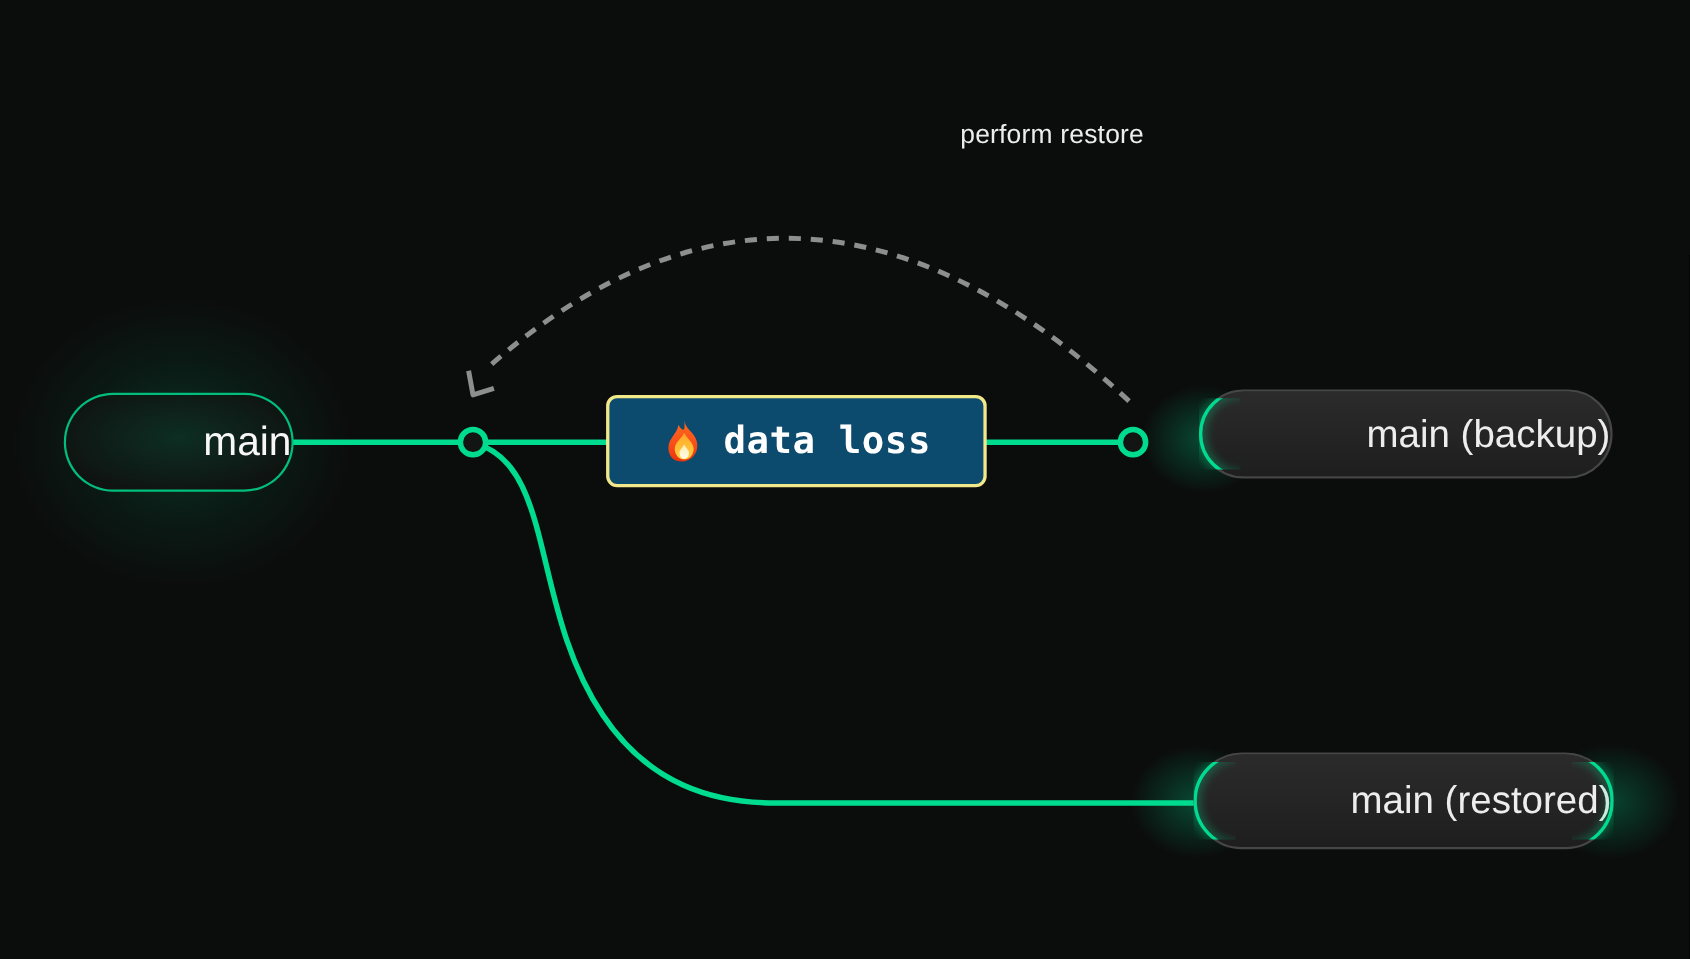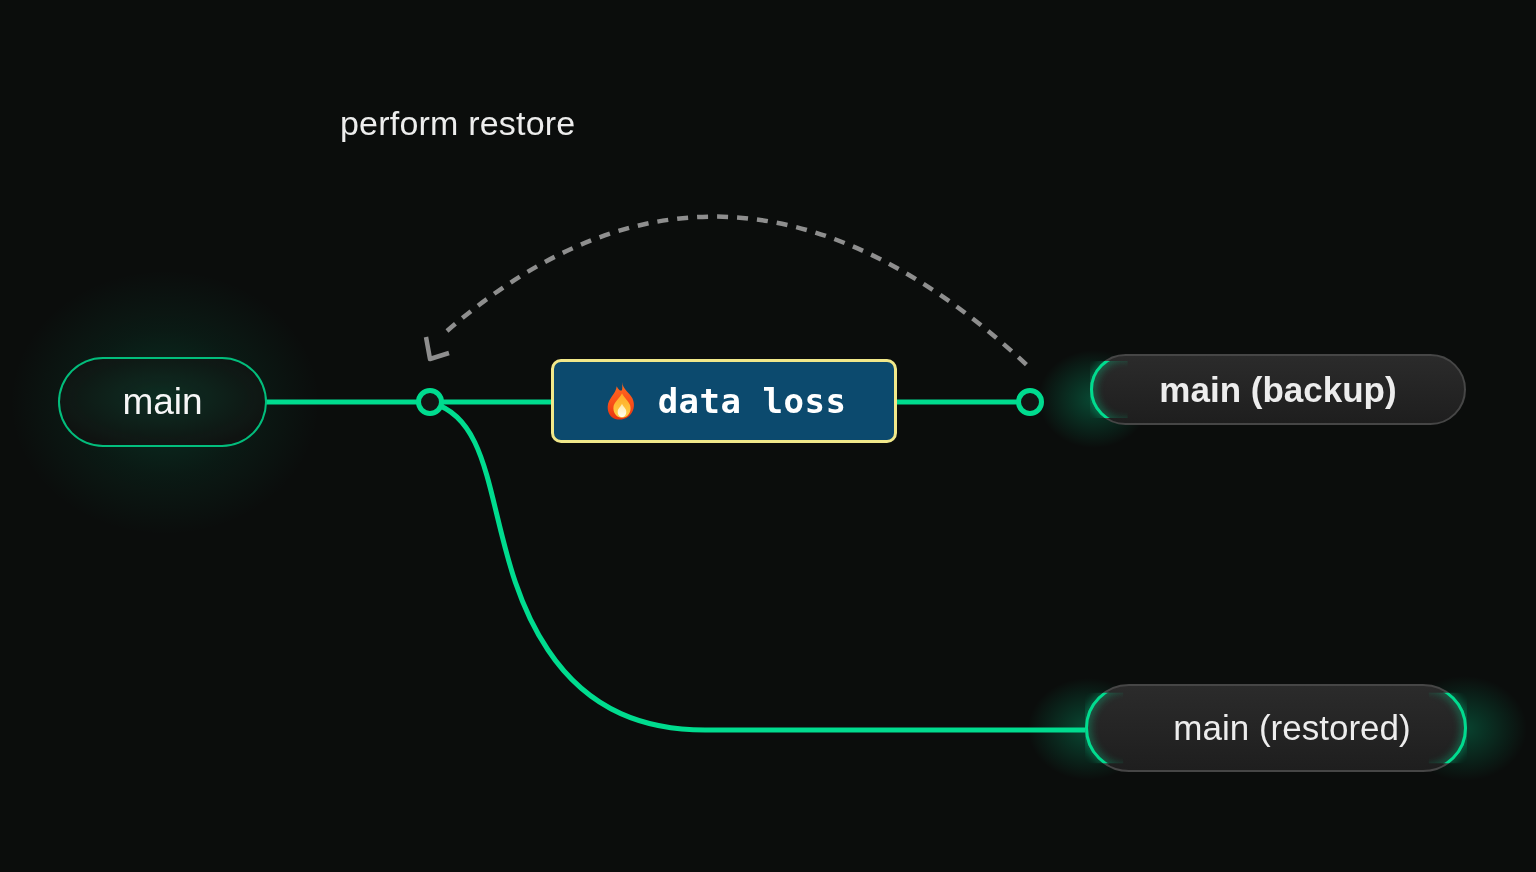--- a/index.html
+++ b/index.html
@@ -48,22 +48,22 @@
     stroke-width: 5;
   }
   .node-dot {
     fill: var(--node-fill, #121513);
     stroke: var(--branch-green, #00DC8F);
     stroke-width: 5;
   }
   .caption {
     position: absolute;
     left: 340px; top: 100px; width: 700px;
-    text-align: left;
-    font-size: 34px;
+    text-align: right;
+    font-size: 24px;
     line-height: 46px;
     color: var(--text-primary, #EDEDED);
     letter-spacing: 0.2px;
   }
   .event-box {
     position: absolute;
     left: 551px; top: 359px; width: 346px; height: 84px;
     box-sizing: border-box;
     border: 3px solid var(--warning-yellow, #F1E88A);
     border-radius: 10px;
@@ -80,40 +80,40 @@
     font-size: 34px;
     color: #FFFFFF;
     letter-spacing: 0.5px;
     white-space: nowrap;
   }
   .pill {
     position: absolute;
     box-sizing: border-box;
     display: flex;
     align-items: center;
-    justify-content: center;
+    justify-content: flex-end;
     border-radius: 46px;
     font-size: 35px;
     color: var(--text-primary, #EDEDED);
     white-space: nowrap;
   }
   .pill-main {
     left: 58px; top: 357px; width: 209px; height: 90px;
     border: 2px solid rgba(0,220,143,0.85);
     background:
       radial-gradient(ellipse at 50% 45%, rgba(0,229,153,0.13), rgba(0,229,153,0.03) 60%, rgba(0,229,153,0) 78%),
       #0F1311;
     color: #F7F7F7;
     font-size: 37px;
   }
   .pill-backup, .pill-restored {
     border: 2px solid var(--pill-border, #464646);
     background: linear-gradient(180deg, #2B2B2B 0%, #242424 55%, #1E1E1E 100%);
   }
-  .pill-backup   { left: 1090px; top: 354px; width: 376px; height: 71px; font-weight: bold; }
+  .pill-backup   { left: 1090px; top: 354px; width: 376px; height: 81px; }
   .pill-restored { left: 1085px; top: 684px; width: 382px; height: 88px; padding-left: 32px; }
   .rim {
     position: absolute;
     inset: -2px;
     border-radius: inherit;
     border: 3px solid var(--branch-green, #00DC8F);
     box-sizing: border-box;
     pointer-events: none;
     filter: drop-shadow(0 0 5px rgba(0,229,153,0.9));
   }

